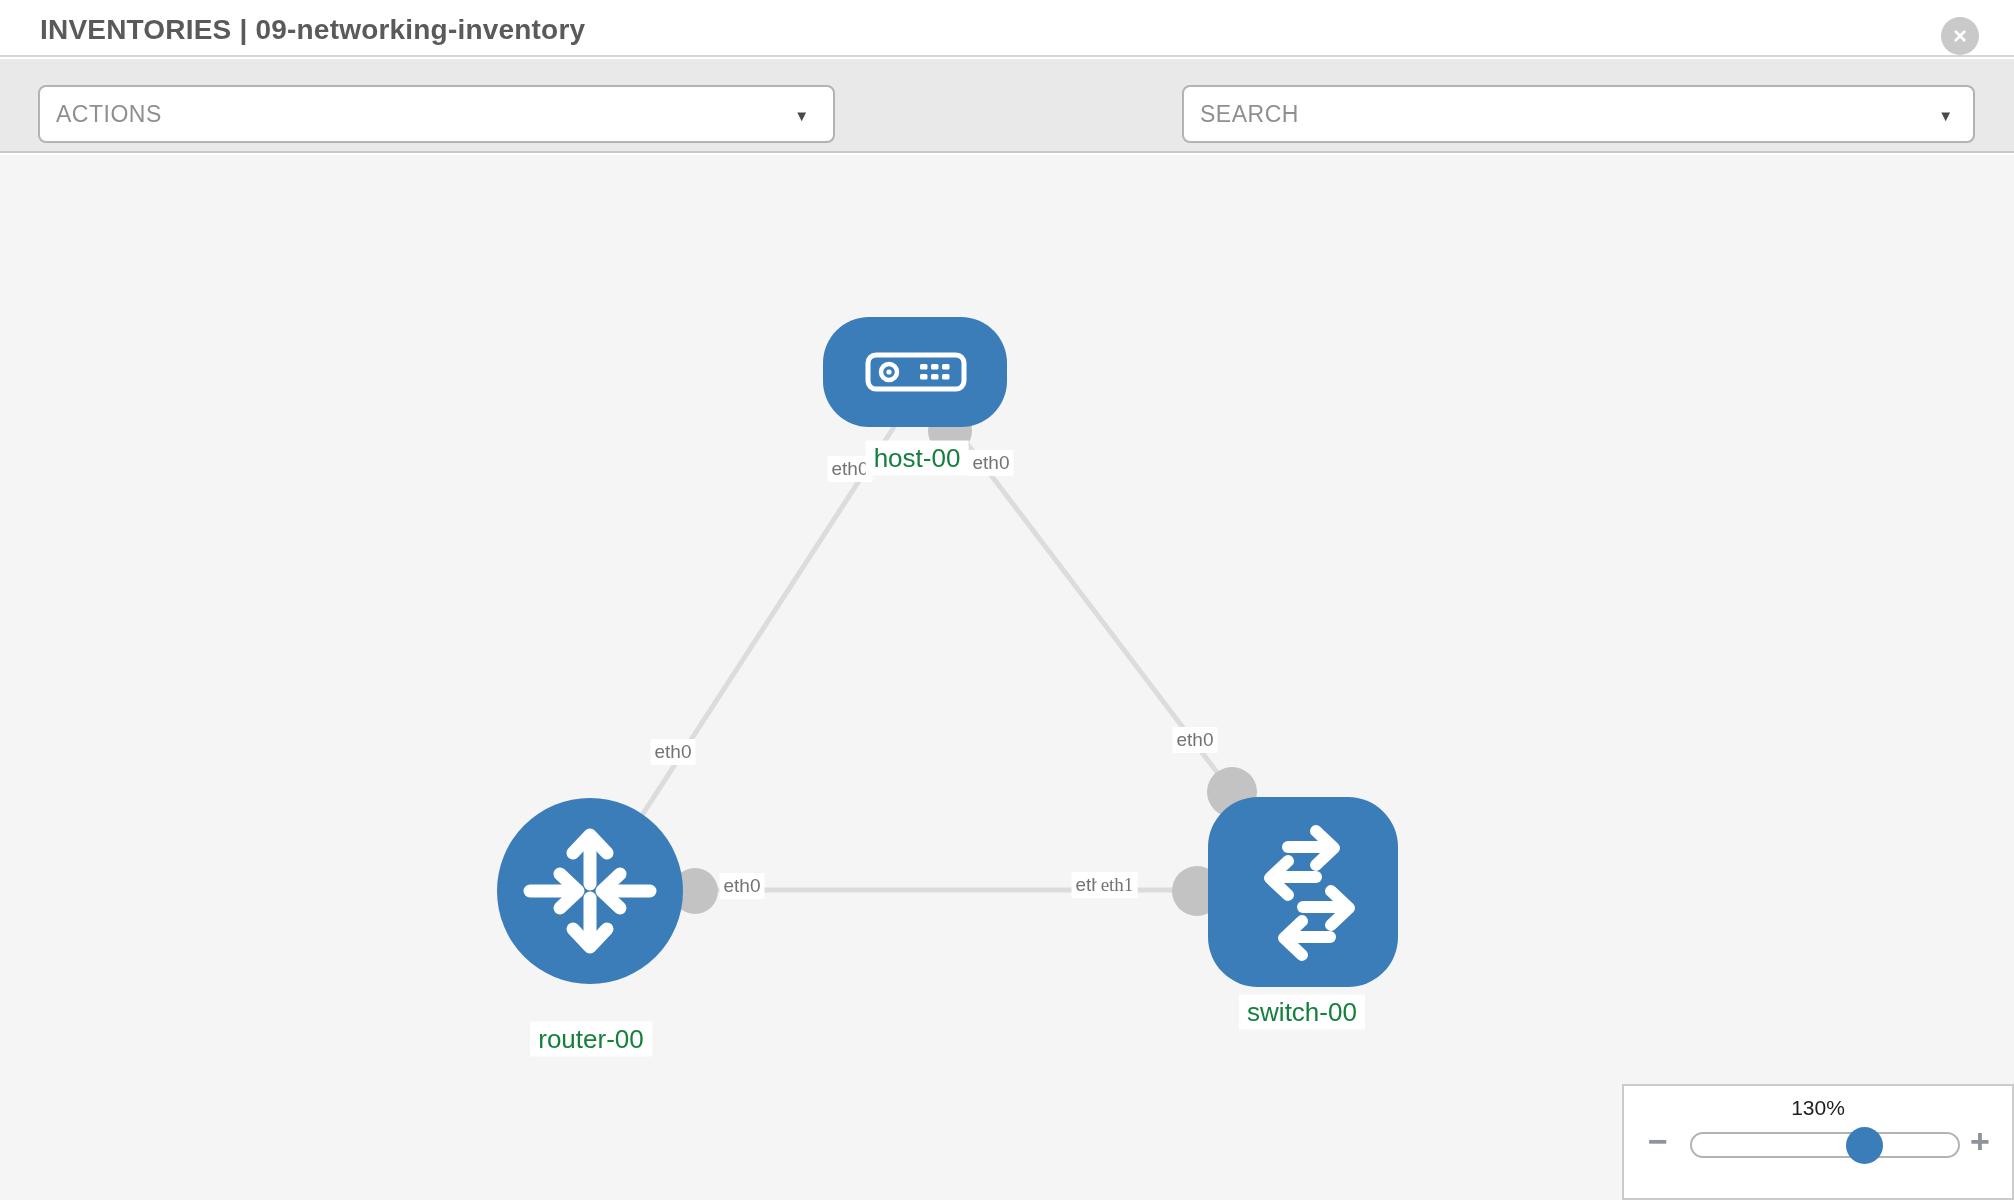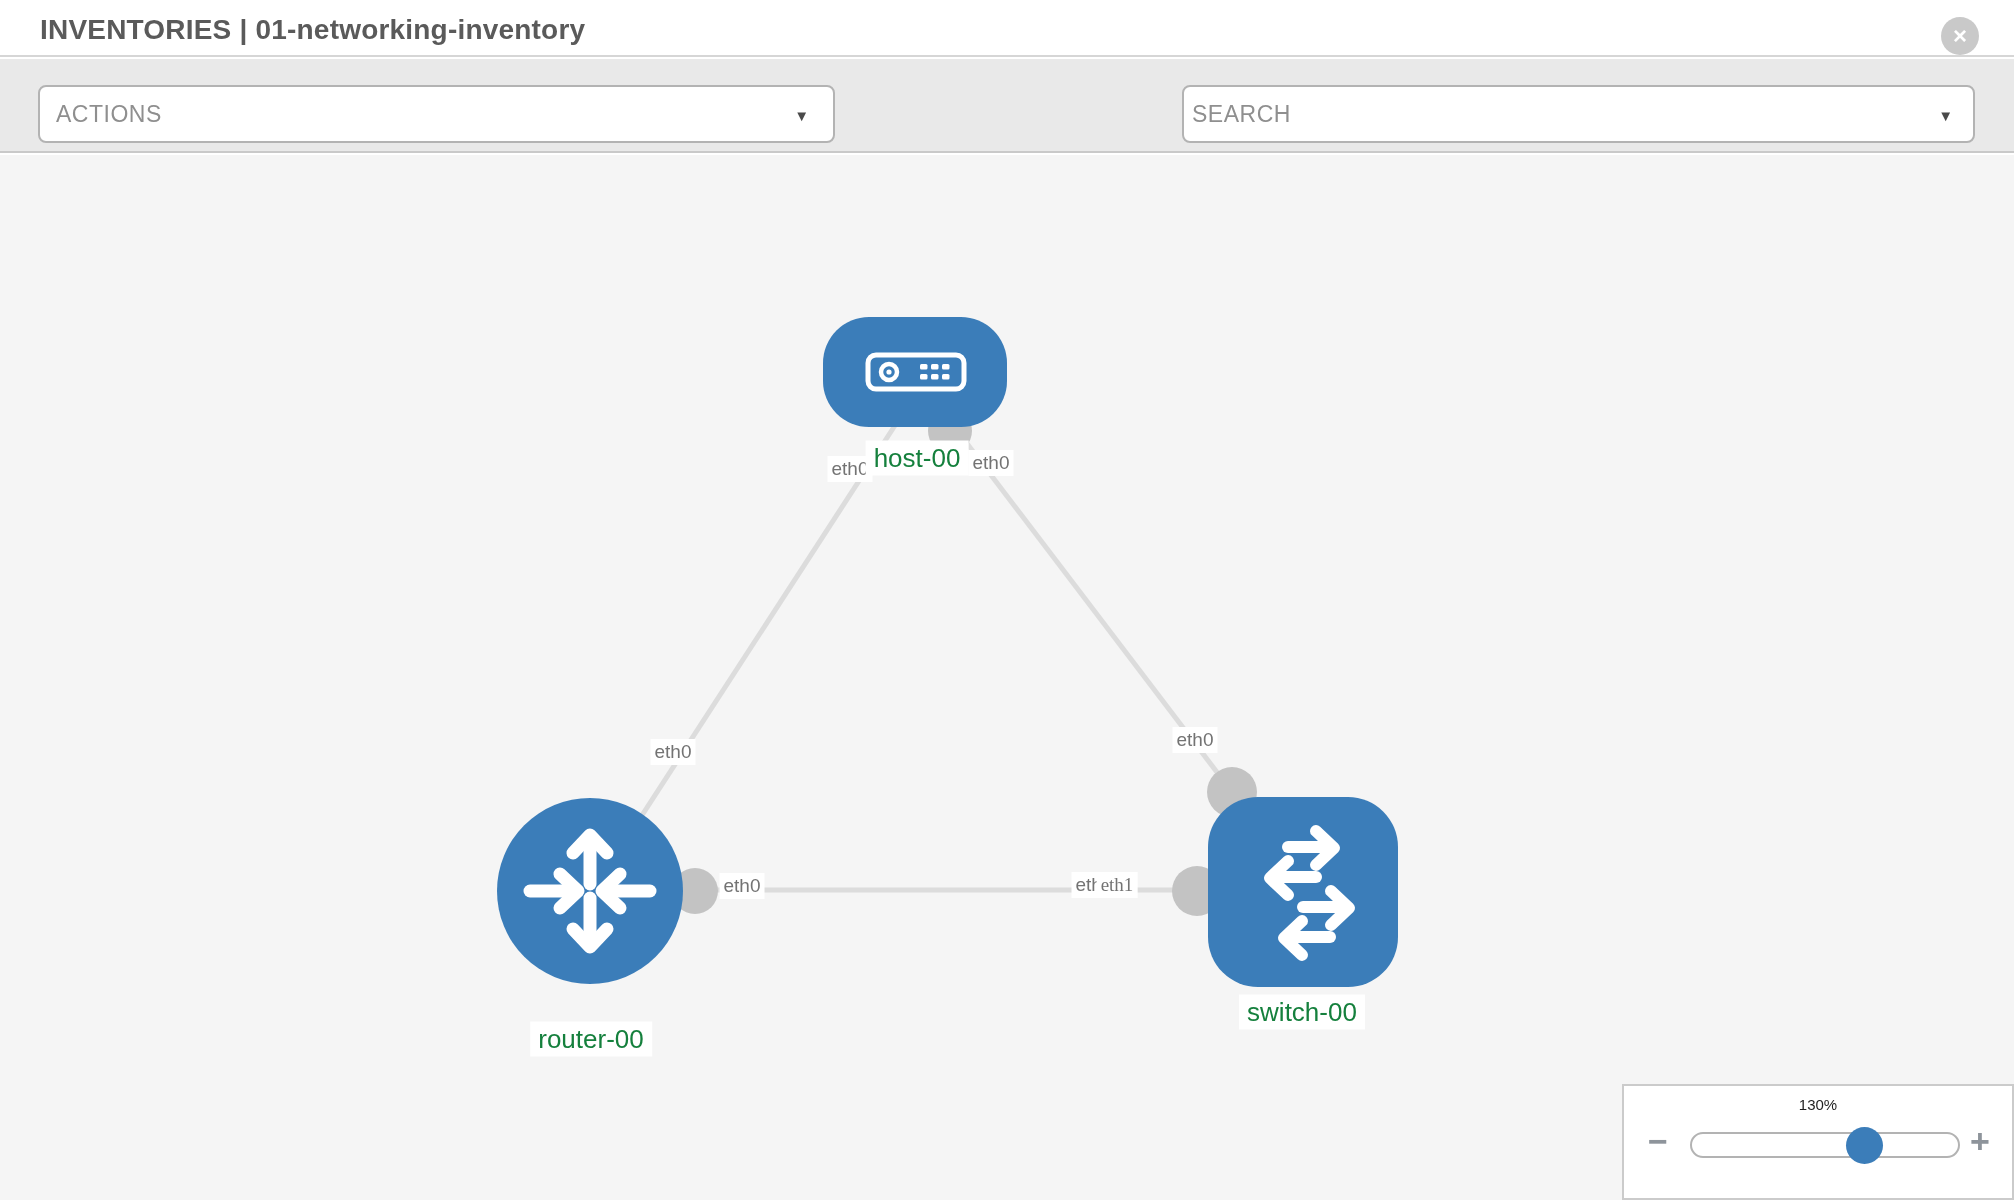--- a/index.html
+++ b/index.html
@@ -36,21 +36,21 @@
     display: flex; align-items: center;
   }
   .actions-box { left: 38px; width: 797px; cursor: pointer; }
   .search-box  { left: 1182px; width: 793px; }
   .select-label {
     margin-left: 16px; font-size: 23px; color: #8f8f8f; letter-spacing: 0.5px;
   }
   .search-input {
     width: 100%; height: 100%; border: none; outline: none; background: transparent;
     font-family: "Liberation Sans", sans-serif;
-    font-size: 23px; color: #14532d; padding-left: 8px; letter-spacing: 0.5px;
+    font-size: 23px; color: #14532d; padding-left: 16px; letter-spacing: 0.5px;
   }
   .search-input::placeholder { color: #8f8f8f; opacity: 1; }
   .caret {
     position: absolute; font-size: 15px; color: #4a4a4a; top: 20px;
     pointer-events: none;
   }
   .caret-actions { right: 24px; }
   .caret-search  { right: 20px; }
   .tool-btn { position: absolute; top: 96px; width: 40px; height: 40px; cursor: pointer; }
   .wrench-btn { left: 1046px; }
@@ -71,21 +71,21 @@
   .if-label {
     font-size: 19px; color: #737373; padding: 2px 4px;
   }
   
   .zoom-panel {
     position: absolute; left: 1622px; top: 1084px; width: 392px; height: 116px;
     background: #ffffff; border: 2px solid #cbcbcb;
   }
   .zoom-level {
     position: absolute; left: 0; top: 10px; width: 100%;
-    text-align: center; font-size: 15px; color: #1f1f1f;
+    text-align: center; font-size: 21px; color: #1f1f1f;
   }
   .zoom-minus, .zoom-plus {
     position: absolute; top: 38px; font-size: 34px; font-weight: 700;
     color: #8e949b; cursor: pointer; line-height: 1;
   }
   .zoom-minus { left: 24px; }
   .zoom-plus  { left: 346px; }
   .zoom-track {
     position: absolute; left: 66px; top: 46px; width: 270px; height: 26px;
     background: #ffffff; border: 2px solid #b3b3b3; border-radius: 14px;
@@ -93,21 +93,21 @@
   }
   .zoom-handle {
     position: absolute; left: 222px; top: 41px; width: 37px; height: 37px;
     border-radius: 50%; background: #3b7db9; cursor: grab;
   }
 </style>
 </head>
 <body>
 
 <div class="header">
-  <div class="page-title">INVENTORIES | 01-networking-inventory</div>
+  <div class="page-title">INVENTORIES | 09-networking-inventory</div>
   <div class="close-button">
     <span>×</span>
   </div>
 </div>
 
 <div class="toolbar">
   <div class="select-box actions-box">
     <span class="select-label">ACTIONS</span>
     <span class="caret caret-actions">▼</span>
   </div>

